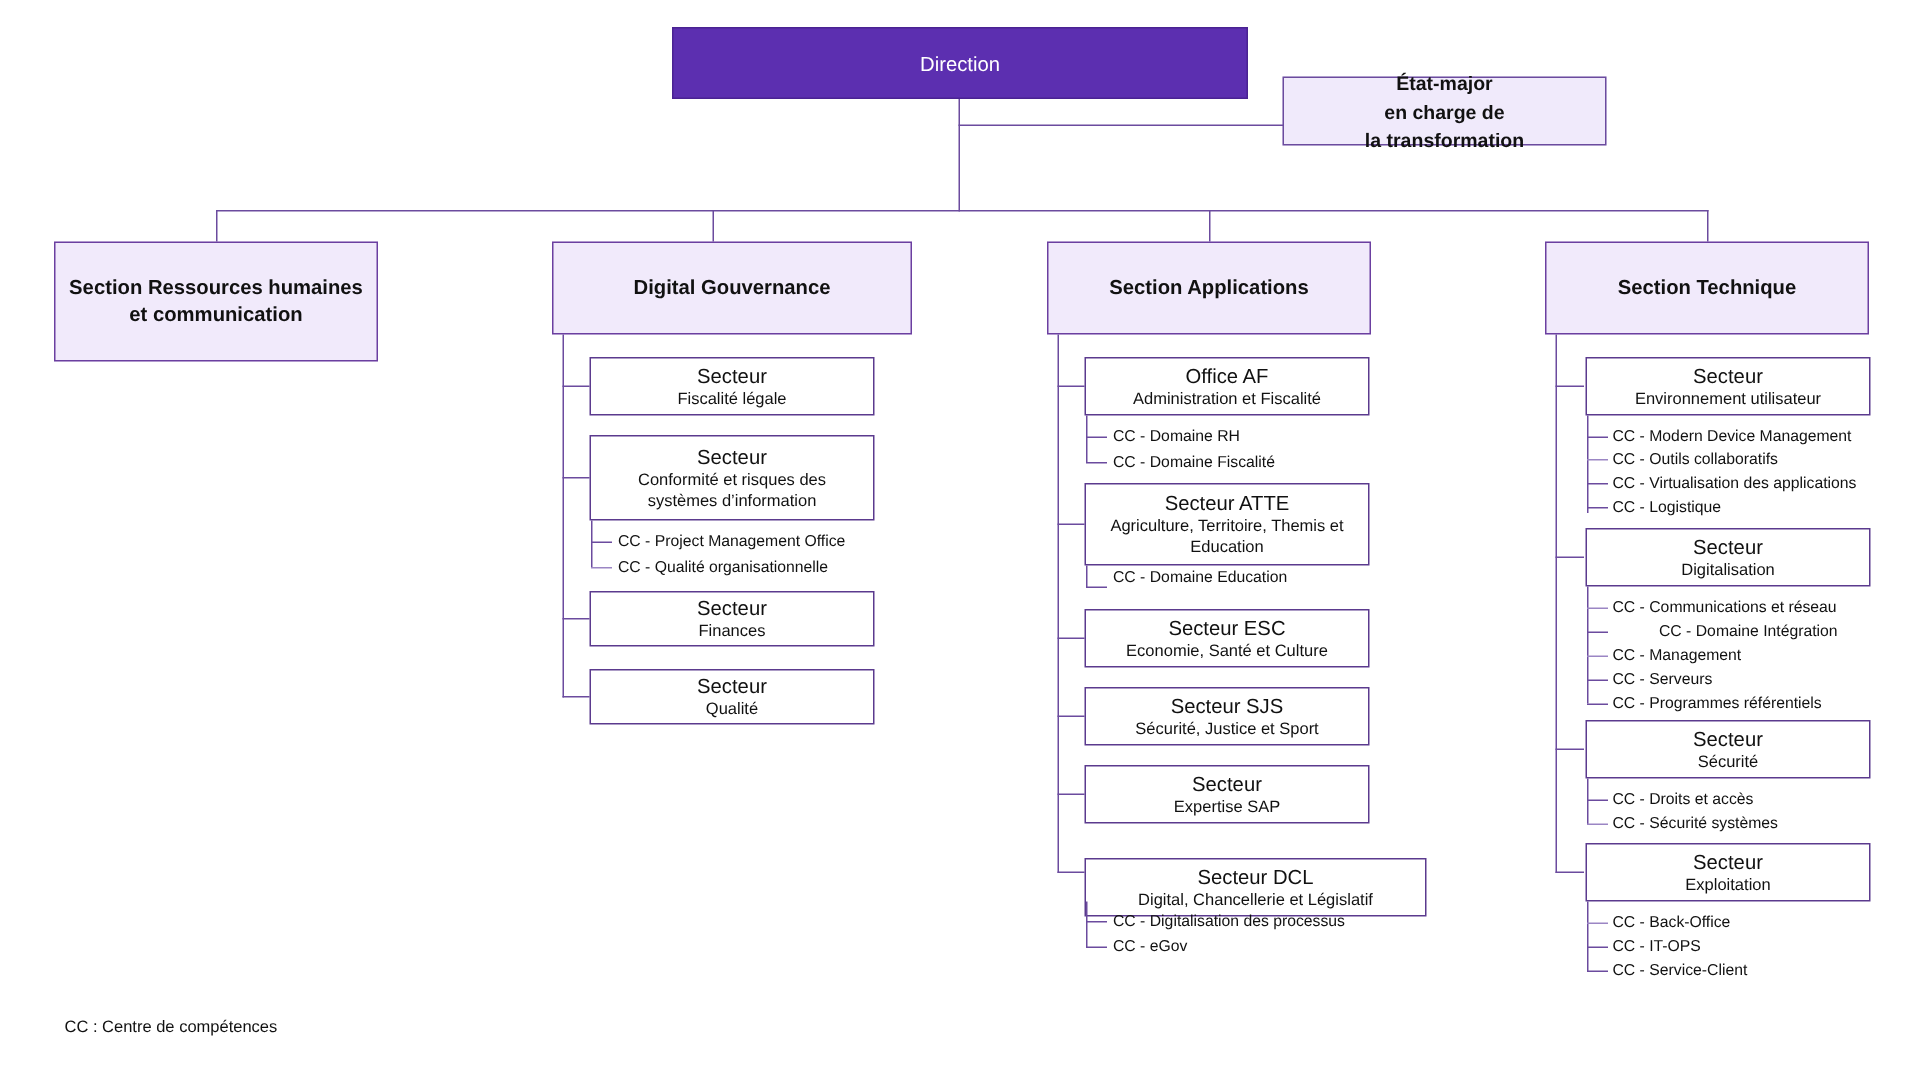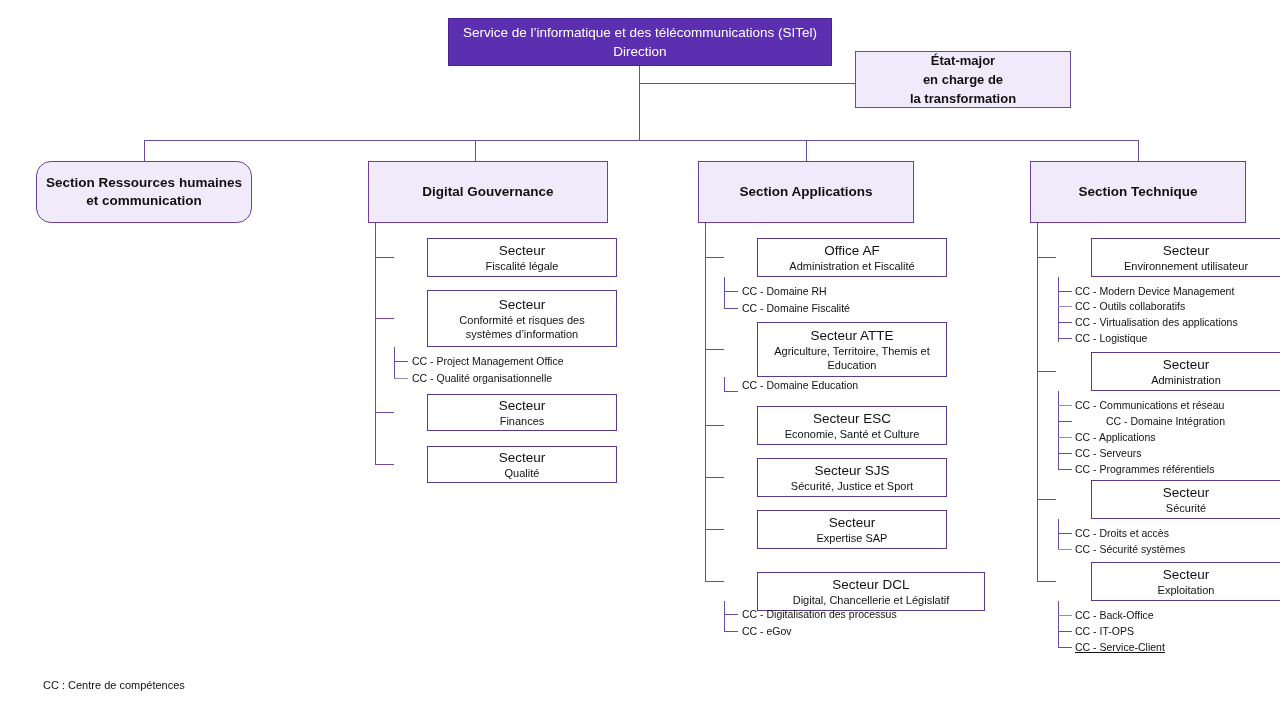--- a/index.html
+++ b/index.html
@@ -47,21 +47,20 @@
     line-height:18px;
     font-weight:bold;
   }
   .section-box span{display:block;}
 
   .secteur-box{
     background:#ffffff;
     border:1px solid #5B3A8E;
     color:#111111;
     padding:3px 4px;
-    margin-left:34px;
   }
   .secteur-box .s-title{
     display:block;font-size:13.5px;line-height:17px;font-weight:400;
   }
   .secteur-box .s-sub{
     display:block;font-size:11px;line-height:14px;font-weight:400;
   }
 
   
   .cc{
@@ -85,41 +84,40 @@
     color:#111111;
     white-space:nowrap;
   }
 </style>
 </head>
 <body>
 
 <div id="stage">
 
   <div class="box root-box" style="left:448px;top:18px;width:384px;height:48px;">
-    <span class="l1">Service de l’informatique et des télécommunications (SITel)</span>
     <span class="l2">Direction</span>
   </div>
 
-  <div class="box staff-box" style="left:855px;top:51px;width:216px;height:57px;">
+  <div class="box staff-box" style="left:855px;top:51px;width:216px;height:46px;">
     <span>État-major</span>
     <span>en charge de</span>
     <span>la transformation</span>
   </div>
 
   <div class="ln v" style="left:639px;top:66px;width:1px;height:75px;"></div>
   <div class="ln h" style="left:639px;top:83px;width:217px;height:1px;"></div>
 
   <div class="ln h" style="left:144px;top:140px;width:995px;height:1px;"></div>
 
   <div class="ln v" style="left:144px;top:140px;width:1px;height:22px;"></div>
   <div class="ln v" style="left:475px;top:140px;width:1px;height:22px;"></div>
   <div class="ln v" style="left:806px;top:140px;width:1px;height:22px;"></div>
   <div class="ln v" style="left:1138px;top:140px;width:1px;height:22px;"></div>
 
-  <div class="box section-box" style="left:36px;top:161px;width:216px;height:62px;border-radius:15px;">
+  <div class="box section-box" style="left:36px;top:161px;width:216px;height:80px;">
     <span>Section Ressources humaines</span>
     <span>et communication</span>
   </div>
 
   <div class="box section-box" style="left:368px;top:161px;width:240px;height:62px;">
     <span>Digital Gouvernance</span>
   </div>
 
   <div class="box section-box" style="left:698px;top:161px;width:216px;height:62px;">
     <span>Section Applications</span>
@@ -232,31 +230,31 @@
   <div class="ln h light" style="left:1058px;top:306px;width:14px;height:1px;"></div>
   <div class="ln h" style="left:1058px;top:322px;width:14px;height:1px;"></div>
   <div class="ln h" style="left:1058px;top:338px;width:14px;height:1px;"></div>
   <div class="cc" style="left:1075px;top:285px;">CC - Modern Device Management</div>
   <div class="cc" style="left:1075px;top:300px;">CC - Outils collaboratifs</div>
   <div class="cc" style="left:1075px;top:316px;">CC - Virtualisation des applications</div>
   <div class="cc" style="left:1075px;top:332px;">CC - Logistique</div>
 
   <div class="box secteur-box" style="left:1057px;top:352px;width:190px;height:39px;">
     <span class="s-title">Secteur</span>
-    <span class="s-sub">Administration</span>
+    <span class="s-sub">Digitalisation</span>
   </div>
   <div class="ln v" style="left:1058px;top:391px;width:1px;height:78px;"></div>
   <div class="ln h light" style="left:1058px;top:405px;width:14px;height:1px;"></div>
   <div class="ln h" style="left:1058px;top:421px;width:14px;height:1px;"></div>
   <div class="ln h light" style="left:1058px;top:437px;width:14px;height:1px;"></div>
   <div class="ln h" style="left:1058px;top:453px;width:14px;height:1px;"></div>
   <div class="ln h" style="left:1058px;top:469px;width:14px;height:1px;"></div>
   <div class="cc" style="left:1075px;top:399px;">CC - Communications et réseau</div>
   <div class="cc" style="left:1106px;top:415px;">CC - Domaine Intégration</div>
-  <div class="cc" style="left:1075px;top:431px;">CC - Applications</div>
+  <div class="cc" style="left:1075px;top:431px;">CC - Management</div>
   <div class="cc" style="left:1075px;top:447px;">CC - Serveurs</div>
   <div class="cc" style="left:1075px;top:463px;">CC - Programmes référentiels</div>
 
   <div class="box secteur-box" style="left:1057px;top:480px;width:190px;height:39px;">
     <span class="s-title">Secteur</span>
     <span class="s-sub">Sécurité</span>
   </div>
   <div class="ln v" style="left:1058px;top:519px;width:1px;height:31px;"></div>
   <div class="ln h" style="left:1058px;top:533px;width:14px;height:1px;"></div>
   <div class="ln h light" style="left:1058px;top:549px;width:14px;height:1px;"></div>
@@ -266,17 +264,17 @@
   <div class="box secteur-box" style="left:1057px;top:562px;width:190px;height:39px;">
     <span class="s-title">Secteur</span>
     <span class="s-sub">Exploitation</span>
   </div>
   <div class="ln v" style="left:1058px;top:601px;width:1px;height:47px;"></div>
   <div class="ln h light" style="left:1058px;top:615px;width:14px;height:1px;"></div>
   <div class="ln h" style="left:1058px;top:631px;width:14px;height:1px;"></div>
   <div class="ln h" style="left:1058px;top:647px;width:14px;height:1px;"></div>
   <div class="cc" style="left:1075px;top:609px;">CC - Back-Office</div>
   <div class="cc" style="left:1075px;top:625px;">CC - IT-OPS</div>
-  <div class="cc" style="left:1075px;top:641px;text-decoration:underline;">CC - Service-Client</div>
+  <div class="cc" style="left:1075px;top:641px;">CC - Service-Client</div>
 
   <div class="legend" style="left:43px;top:679px;text-align:right;">CC : Centre de compétences</div>
 
 </div>
 
 </body></html>

